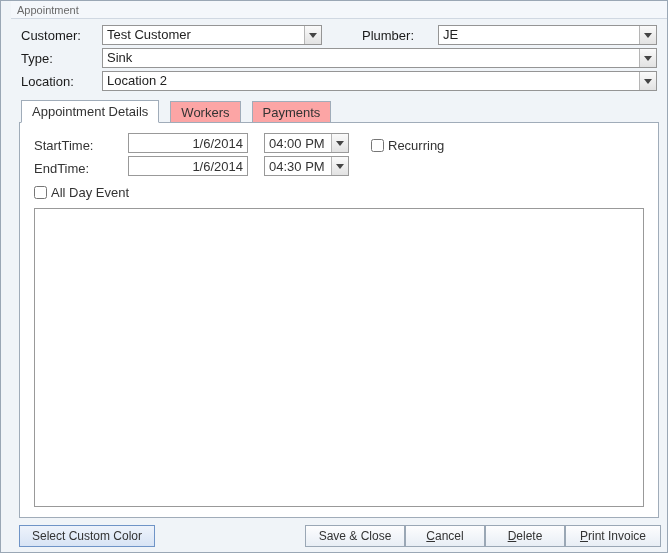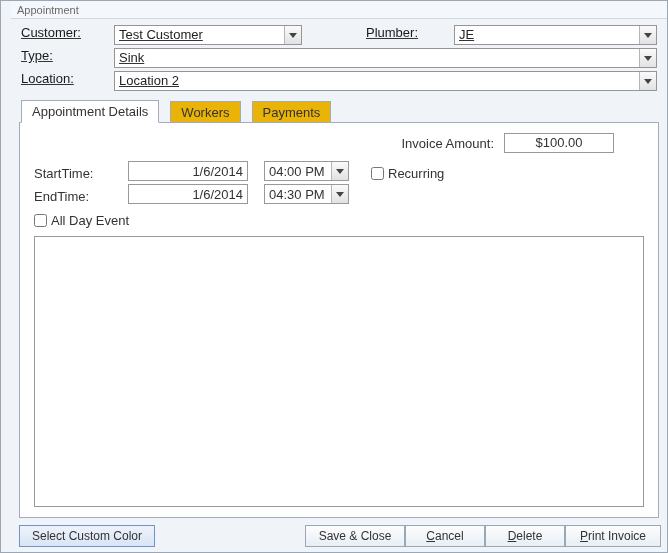--- a/index.html
+++ b/index.html
@@ -28,24 +28,23 @@
     color: #6a6a6a;
     background: #f4f7fb;
     border-bottom: 1px solid #d0d8e2;
   }
   .form-area {
     padding: 6px 10px 4px 10px;
     background: #f0f4f8;
   }
   .row {
     display: flex;
-    align-items: flex-start;
+    align-items: center;
     margin-bottom: 3px;
-    gap: 18px;
-    text-decoration: underline;
+    gap: 6px;
   }
   .row .lbl {
     width: 75px;
     color: #1a1a1a;
     font-size: 13px;
   }
   .combo {
     display: inline-flex;
     align-items: stretch;
     height: 20px;
@@ -81,21 +80,21 @@
     display: flex;
     align-items: flex-end;
     height: 24px;
     gap: 9px;
     padding-left: 2px;
   }
   .tab {
     padding: 3px 10px 3px 10px;
     font-size: 13px;
     color: #333;
-    background: #eab308;
+    background: #fca5a5;
     border: 1px solid #a0acb9;
     border-bottom: none;
     margin-right: 2px;
     position: relative;
     top: 1px;
     cursor: pointer;
   }
   .tab.active {
     background: #fff;
     border-bottom: 1px solid #fff;
@@ -202,21 +201,21 @@
 </head>
 <body>
 
 <div class="window">
 
   <div class="titlebar">Appointment</div>
 
   <div class="form-area">
     <div class="row">
       <div class="lbl">Customer:</div>
-      <div class="combo" style="width:188px">
+      <div class="combo" style="width:220px">
         <div class="combo-text">Test Customer</div>
         <div class="combo-btn">
           <svg width="8" height="5">
               <path d="M0 0 L8 0 L4 5 Z" fill="#444"></path>
             </svg>
         </div>
       </div>
       <div style="width:28px"></div>
       <div class="lbl" style="width:70px">Plumber:</div>
       <div class="combo" style="flex:1">
@@ -253,24 +252,20 @@
   </div>
 
   <div class="tabs-wrap">
     <div class="tabstrip">
       <div class="tab active">Appointment Details</div>
       <div class="tab">Workers</div>
       <div class="tab">Payments</div>
     </div>
     <div class="tabpanel">
 
-      <div class="invrow">
-        <div class="ilbl">Invoice Amount:</div>
-        <div class="iamt">$100.00</div>
-      </div>
 
       <div class="dtrow">
         <div class="dlbl">StartTime:</div>
         <div class="datebox">
           <div class="dtext">1/6/2014</div>
         </div>
         <div class="timebox">
           <div class="ttext">04:00 PM</div>
           <div class="spin">
             <svg width="8" height="5">

